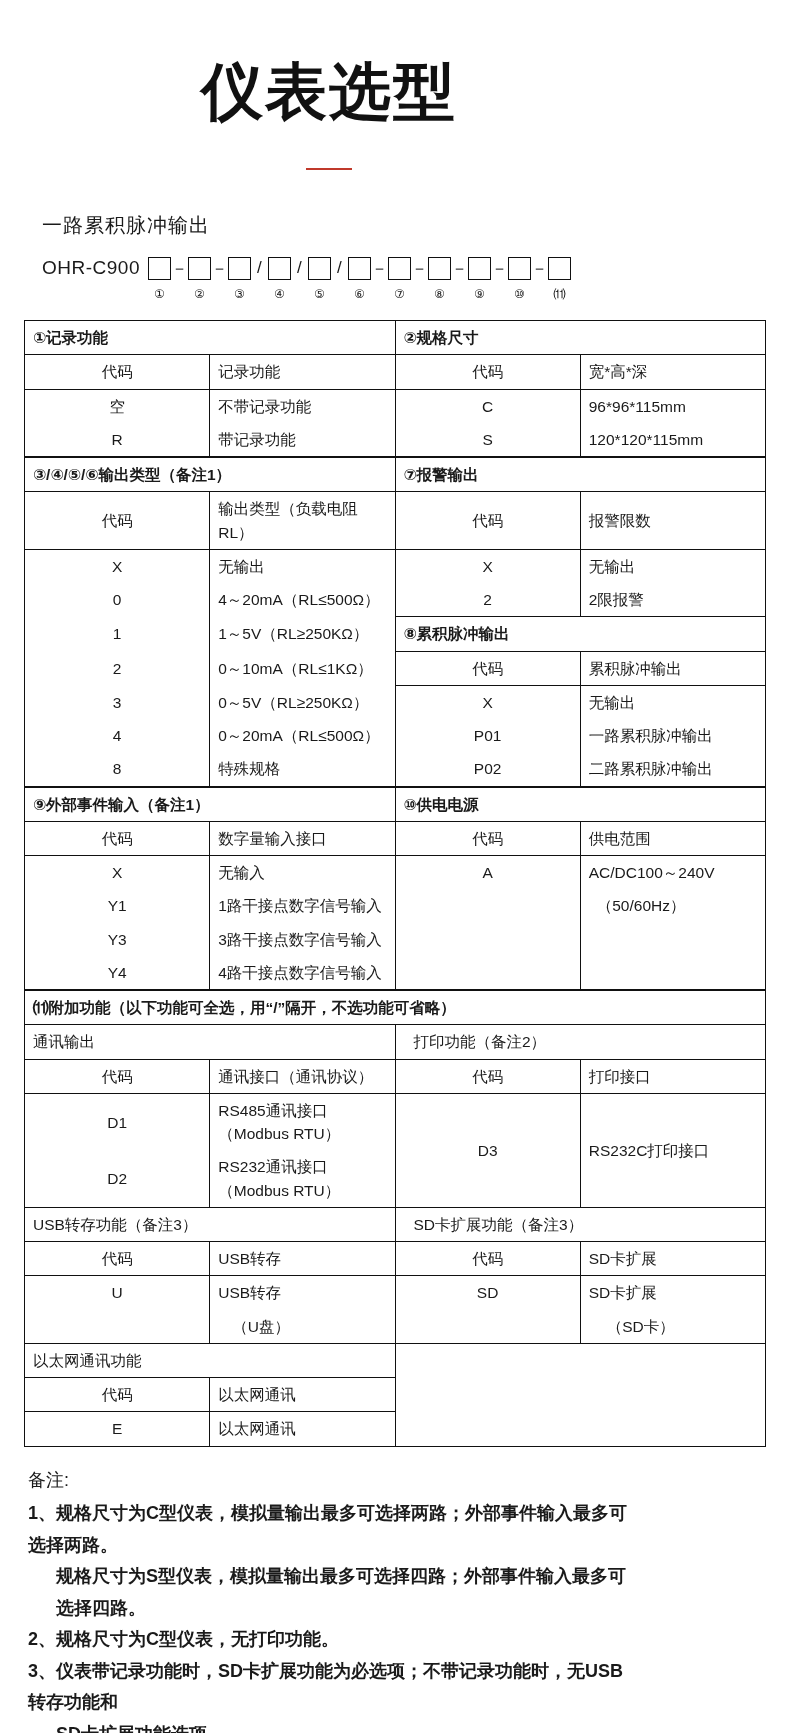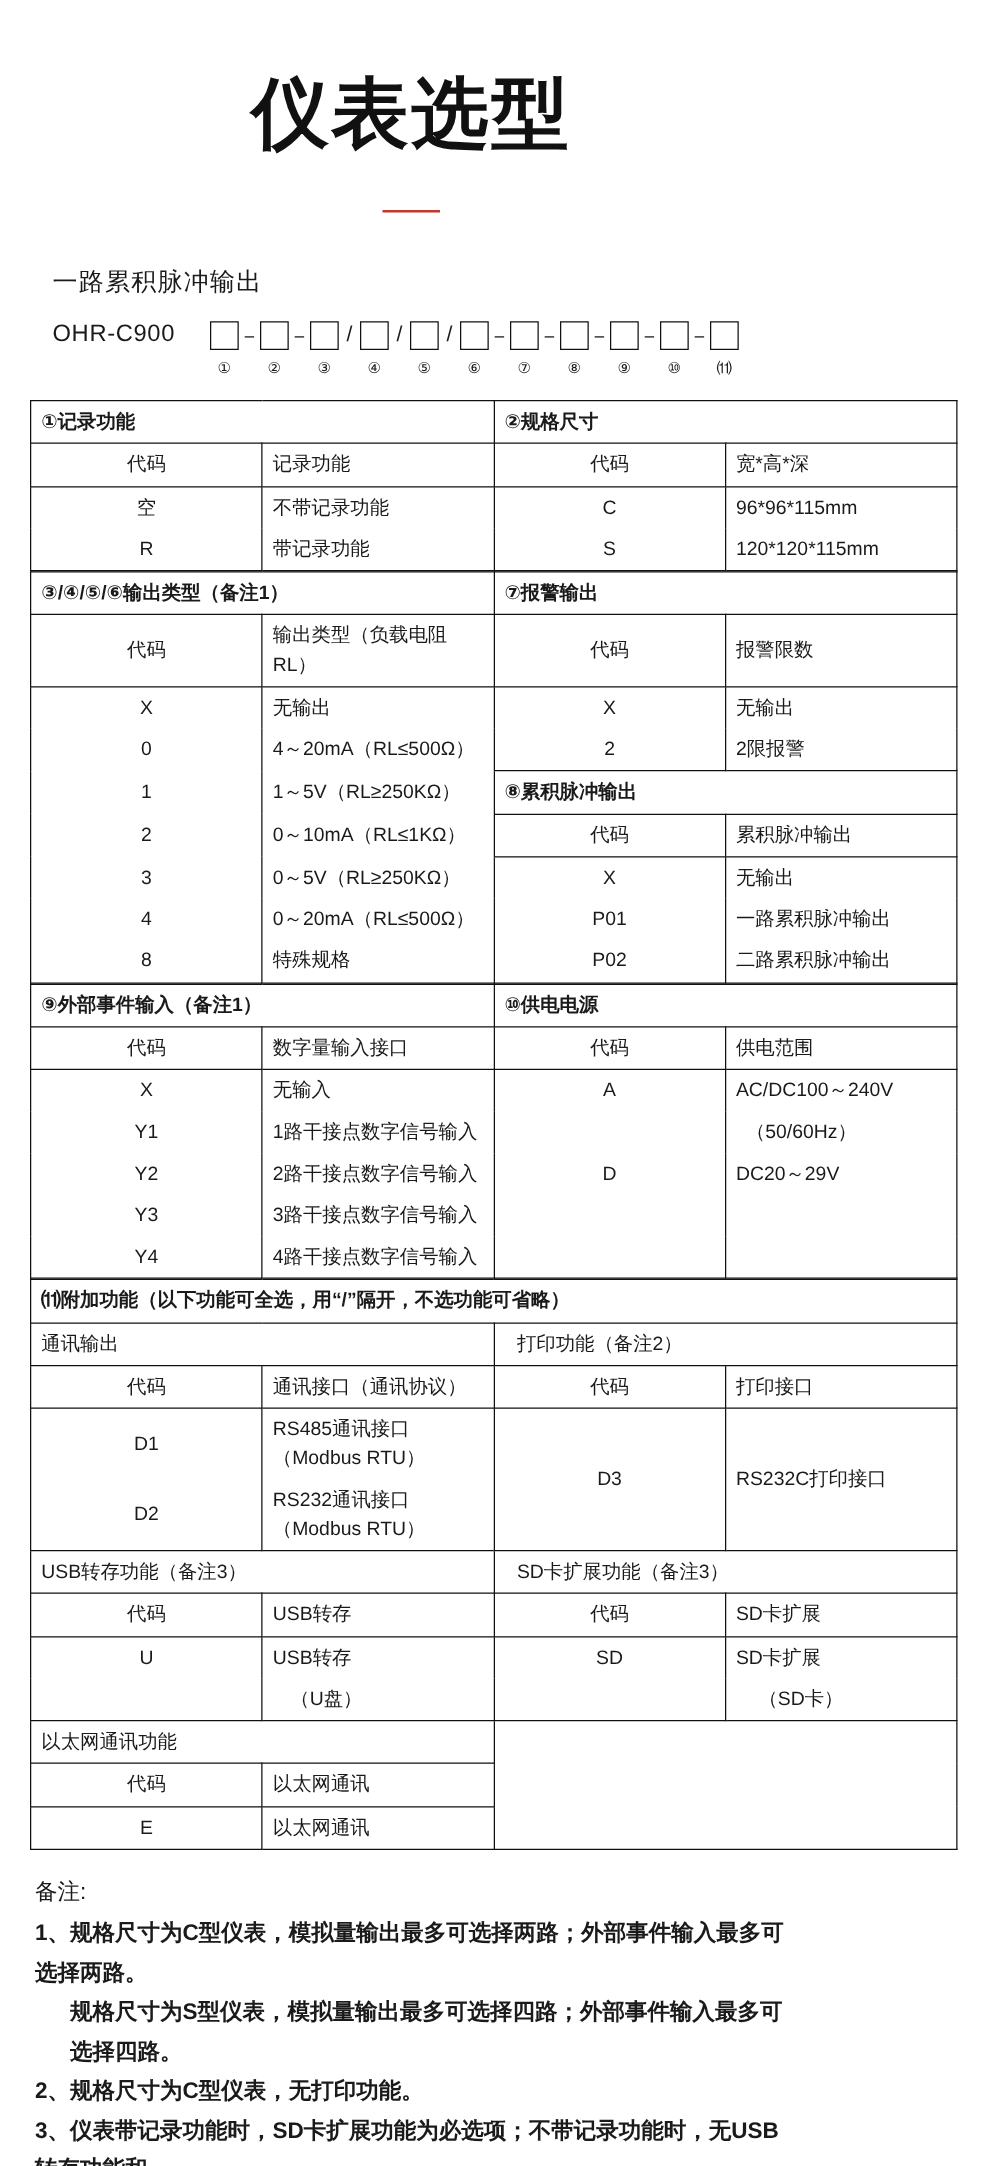--- a/index.html
+++ b/index.html
@@ -41,21 +41,21 @@
     margin-bottom: 16px;
   }
   .model-row {
     display: flex;
     align-items: center;
     height: 26px;
   }
   .model-prefix {
     font-size: 19px;
     letter-spacing: 0.5px;
-    margin-right: 28px;
+    margin-right: 8px;
   }
   .slot {
     width: 23px; height: 23px;
     border: 1.5px solid #111;
     display: inline-block;
   }
   .sep {
     display: inline-block;
     width: 17px;
     text-align: center;
@@ -266,26 +266,20 @@
         <td class="code" style="border-bottom:none">X</td>
         <td style="border-bottom:none">无输入</td>
         <td class="code" style="border-bottom:none">A</td>
         <td style="border-bottom:none">AC/DC100～240V</td>
       </tr>
       <tr>
         <td class="code" style="border-top:none;border-bottom:none">Y1</td>
         <td style="border-top:none;border-bottom:none">1路干接点数字信号输入</td>
         <td class="code" style="border-top:none;border-bottom:none"></td>
         <td style="border-top:none;border-bottom:none;padding-left:16px">（50/60Hz）</td>
-      </tr>
-      <tr>
-        <td class="code" style="border-top:none;border-bottom:none">Y2</td>
-        <td style="border-top:none;border-bottom:none">2路干接点数字信号输入</td>
-        <td class="code" style="border-top:none;border-bottom:none">D</td>
-        <td style="border-top:none;border-bottom:none">DC20～29V</td>
       </tr>
       <tr>
         <td class="code" style="border-top:none;border-bottom:none">Y3</td>
         <td style="border-top:none;border-bottom:none">3路干接点数字信号输入</td>
         <td class="code" style="border-top:none;border-bottom:none"></td>
         <td style="border-top:none;border-bottom:none"></td>
       </tr>
       <tr>
         <td class="code" style="border-top:none">Y4</td>
         <td style="border-top:none">4路干接点数字信号输入</td>

